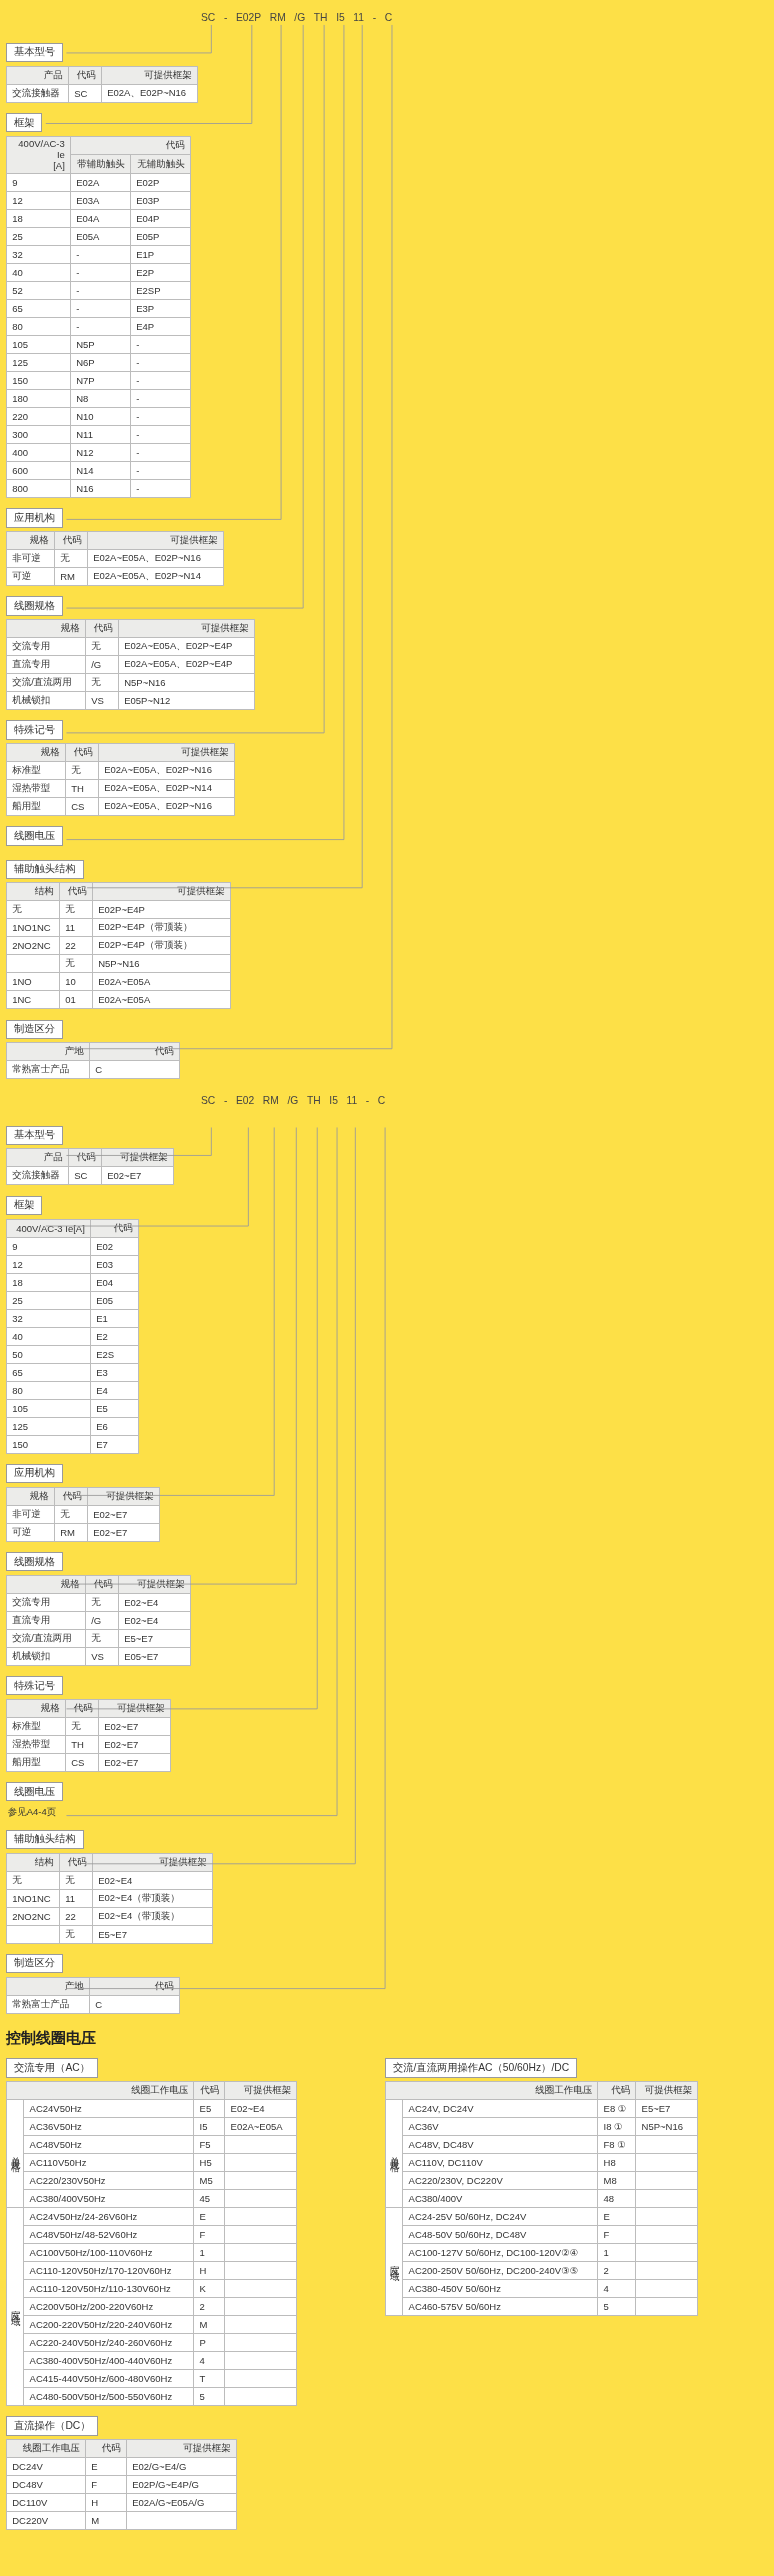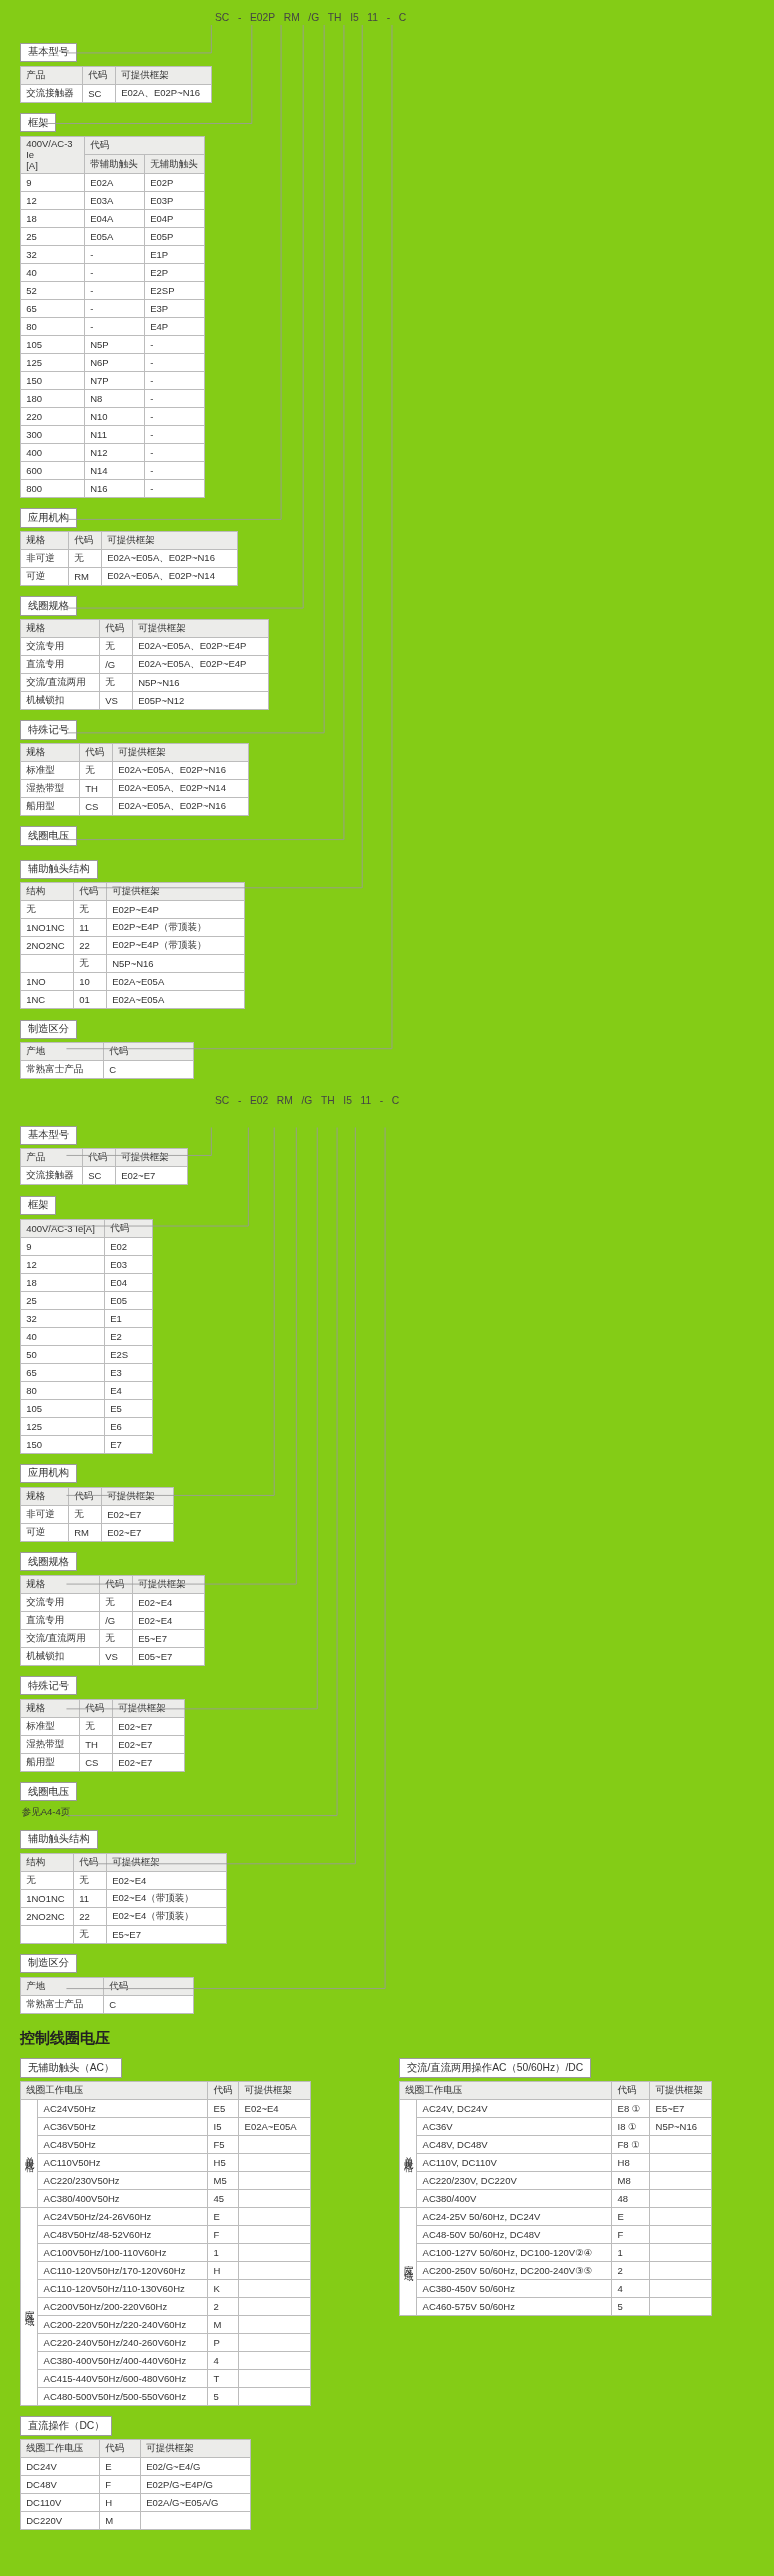--- a/index.html
+++ b/index.html
@@ -1,28 +1,28 @@
 <!DOCTYPE html>
 <html style="font-size:13.8px"><head>
 <meta charset="utf-8">
 <style>
   * { box-sizing: border-box; margin: 0; padding: 0; }
   html,body { background:#f5f5f2; }
   body { font-family:"Liberation Sans","DejaVu Sans",sans-serif; font-size:10.3px; color:#333; }
-  #page { position:relative; width:775px; height:2576px; overflow:hidden; background:#84cc16; padding:12px 0 0 20px; }
+  #page { position:relative; width:775px; height:2576px; overflow:hidden; background:#fde047; padding:12px 0 0 6px; }
   #connectors { position:absolute; left:0; top:0; z-index:3; pointer-events:none; }
   #connectors polyline { fill:none; stroke:#9a9a9a; stroke-width:1; }
   .part { position:relative; margin-bottom:15.5px; }
   .code-row { margin-left:195px; height:17px; margin-bottom:13.8px; white-space:nowrap; }
   .code-seg { display:inline-block; margin-right:8.6px; color:#444; font-size:10.3px; }
   .sec { margin-bottom:10.3px; }
   .sec-label { display:inline-block; border:0.9px solid #9a9a9a; background:#fff; padding:1.7px 6.9px; margin-bottom:3.4px; font-size:10.3px; color:#333; position:relative; z-index:2; }
   table { border-collapse:collapse; background:#fff; table-layout:fixed; }
   th,td { border:0.9px solid #bcbcbc; padding:1.7px 5.2px; height:18px; font-weight:normal; text-align:left; font-size:9.5px; overflow:hidden; white-space:nowrap; }
-  th { background:#ececea; }
+  th { background:#ececea;text-align:right; }
   td.g, th.g { writing-mode:vertical-rl; text-orientation:upright; text-align:center; padding:3.4px 1.7px; letter-spacing:3.4px; white-space:normal; }
   .pre { white-space:pre-line; }
   .note-text { font-size:9.5px; color:#333; margin:1.7px 0 0 1.7px; }
   h2.ctl { font-size:15px; font-weight:bold; color:#222; margin:1.7px 0 10.3px 0; }
   .cols { display:flex; align-items:flex-start; }
   .col-left { width:379px; }
   .col-right { width:344px; }
   .notes { margin-top:6.9px; font-size:9px; line-height:1.55; color:#333; }
 </style>
 </head>
@@ -638,21 +638,21 @@
       </table>
     </div>
   </div>
 
   <div class="part" id="part3">
     <h2 class="ctl">控制线圈电压</h2>
     <div class="cols">
 
       <div class="col-left">
         <div class="sec">
-          <div class="sec-label">无辅助触头（AC）</div>
+          <div class="sec-label">交流专用（AC）</div>
           <table>
             <colgroup>
                 <col style="width:17px">
                 <col style="width:170px">
                 <col style="width:31px">
                 <col style="width:72px">
               </colgroup>
             <thead>
                 <tr>
                   <th colspan="2">线圈工作电压</th>

